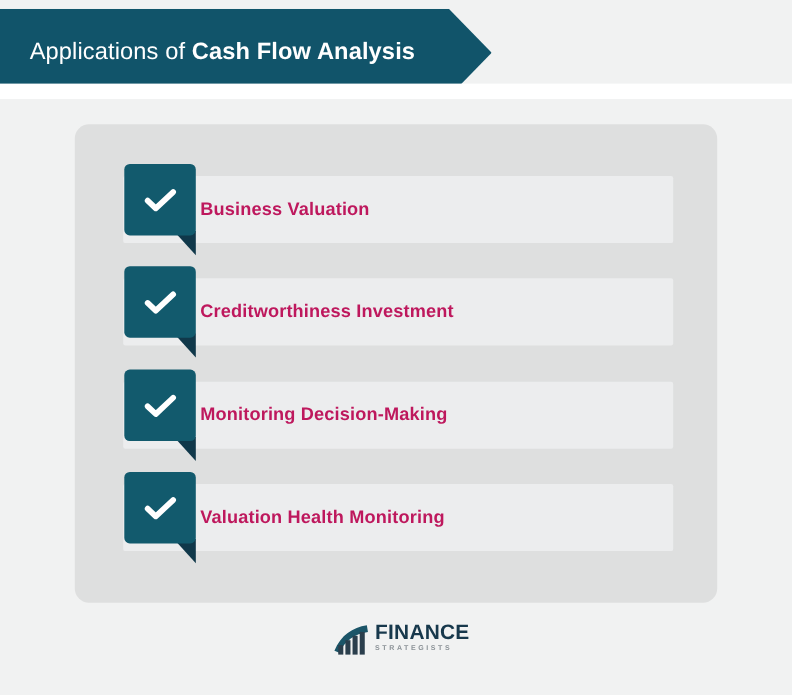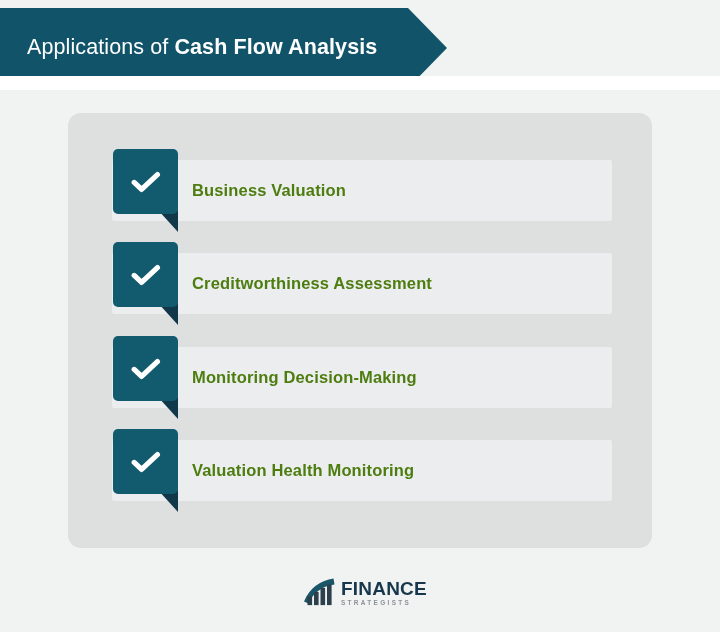--- a/index.html
+++ b/index.html
@@ -118,41 +118,41 @@
     border-left: 0 solid transparent;
     border-right: 20px solid #10384a;
     border-bottom: 22px solid transparent;
   }
   .check-glyph {
     display: block;
   }
 
   .row-label {
     position: absolute;
-    left: 80px;
+    left: 70px;
     top: 0;
     height: 61px;
     display: flex;
     align-items: center;
     font-size: 16.5px;
     font-weight: bold;
-    color: #4d7c0f;
+    color: #be185d;
     letter-spacing: 0.15px;
     white-space: nowrap;
   }
 
   
   .logo {
     position: absolute;
     left: 303px;
     top: 566px;
     width: 130px;
     height: 40px;
     display: flex;
-    align-items: flex-end;
+    align-items: flex-start;
   }
   .logo-mark {
     width: 34px;
     height: 30px;
     flex: 0 0 auto;
   }
   .logo-text {
     margin-left: 4px;
     display: flex;
     flex-direction: column;
@@ -204,21 +204,21 @@
   <div class="row row-2">
     <div class="row-strip"></div>
     <div class="check-bubble">
       <div class="check-tail"></div>
       <div class="check-square">
         <svg class="check-glyph" width="30" height="24" viewBox="0 0 30 24" aria-hidden="true">
           <path d="M3.2 12.4 L10.6 19.4 L26.4 4.6" fill="none" stroke="#ffffff" stroke-width="5.2" stroke-linecap="round" stroke-linejoin="round"></path>
         </svg>
       </div>
     </div>
-    <div class="row-label">Creditworthiness Assessment</div>
+    <div class="row-label">Creditworthiness Investment</div>
   </div>
 
   <div class="row row-3">
     <div class="row-strip"></div>
     <div class="check-bubble">
       <div class="check-tail"></div>
       <div class="check-square">
         <svg class="check-glyph" width="30" height="24" viewBox="0 0 30 24" aria-hidden="true">
           <path d="M3.2 12.4 L10.6 19.4 L26.4 4.6" fill="none" stroke="#ffffff" stroke-width="5.2" stroke-linecap="round" stroke-linejoin="round"></path>
         </svg>

